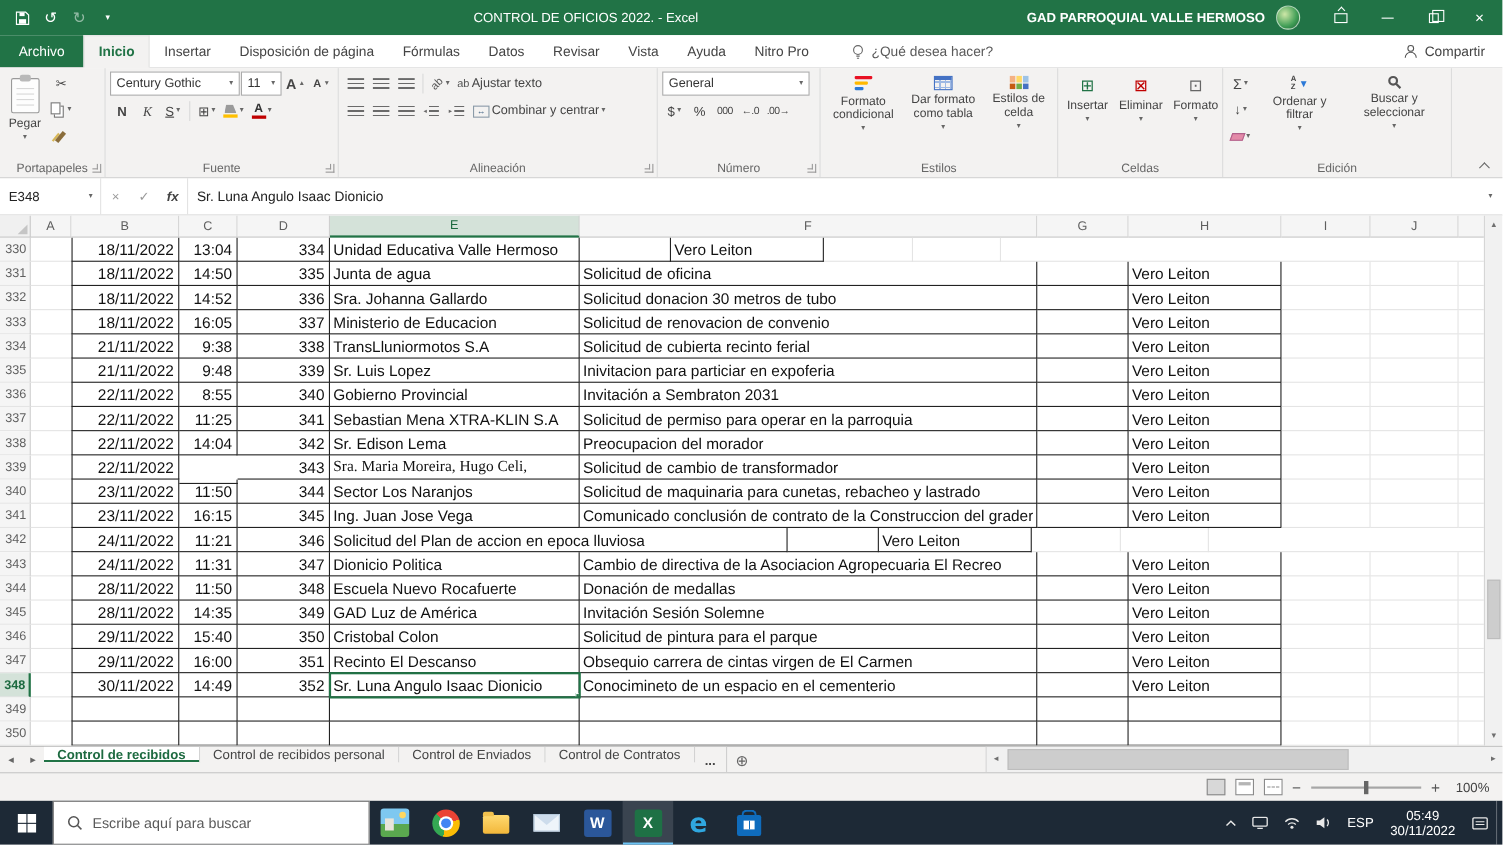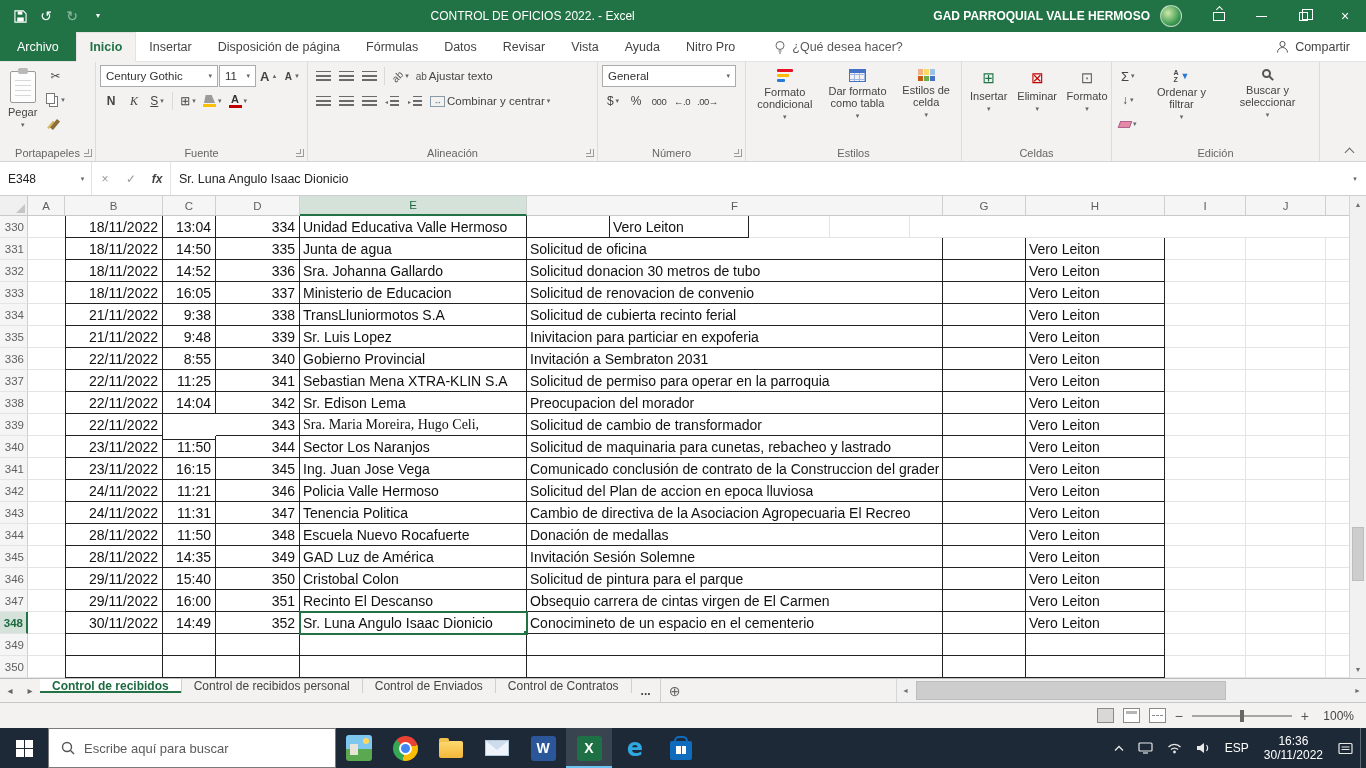--- a/index.html
+++ b/index.html
@@ -748,37 +748,36 @@
             <div class="cell" style="width: 81px; flex: 0 0 81px;"></div>
             <div class="cell" style="width: 80px; flex: 0 0 80px;"></div>
             <div class="cell fillc"></div>
           </div>
           <div class="grow">
             <div class="gut">342</div>
             <div class="cell a" style="width: 37px; flex: 0 0 37px;"></div>
             <div class="cell b bl r" style="width: 98px; flex: 0 0 98px;">24/11/2022</div>
             <div class="cell b r" style="width: 53px; flex: 0 0 53px;">11:21</div>
             <div class="cell b r" style="width: 84px; flex: 0 0 84px;">346</div>
-            <div class="cell b" style="width: 227px; flex: 0 0 227px;">Policia Valle Hermoso</div>
             <div class="cell b fov" style="width: 416px; flex: 0 0 416px;">
               <span class="ftext">Solicitud del Plan de accion en epoca lluviosa</span>
             </div>
             <div class="cell b" style="width: 83px; flex: 0 0 83px;"></div>
             <div class="cell b" style="width: 139px; flex: 0 0 139px;">Vero Leiton</div>
             <div class="cell" style="width: 81px; flex: 0 0 81px;"></div>
             <div class="cell" style="width: 80px; flex: 0 0 80px;"></div>
             <div class="cell fillc"></div>
           </div>
           <div class="grow">
             <div class="gut">343</div>
             <div class="cell a" style="width: 37px; flex: 0 0 37px;"></div>
             <div class="cell b bl r" style="width: 98px; flex: 0 0 98px;">24/11/2022</div>
             <div class="cell b r" style="width: 53px; flex: 0 0 53px;">11:31</div>
             <div class="cell b r" style="width: 84px; flex: 0 0 84px;">347</div>
-            <div class="cell b" style="width: 227px; flex: 0 0 227px;">Tenencia Politica</div>
+            <div class="cell b" style="width: 227px; flex: 0 0 227px;">Dionicio Politica</div>
             <div class="cell b fov" style="width: 416px; flex: 0 0 416px;">
               <span class="ftext">Cambio de directiva de la Asociacion Agropecuaria El Recreo</span>
             </div>
             <div class="cell b" style="width: 83px; flex: 0 0 83px;"></div>
             <div class="cell b" style="width: 139px; flex: 0 0 139px;">Vero Leiton</div>
             <div class="cell" style="width: 81px; flex: 0 0 81px;"></div>
             <div class="cell" style="width: 80px; flex: 0 0 80px;"></div>
             <div class="cell fillc"></div>
           </div>
           <div class="grow">
@@ -1015,21 +1014,21 @@
       <div class="trayitem">
         <svg width="15" height="12">
             <path d="M1 4 h3 l4 -3 v10 l-4 -3 h-3 z" fill="#e8e8e8"></path>
             <path d="M10.5 3 a5 5 0 0 1 0 6" stroke="#e8e8e8" fill="none" stroke-width="1.2"></path>
           </svg>
       </div>
       <div class="trayitem">
           <span>ESP</span>
         </div>
       <div class="clockbox">
-        <div>16:36</div>
+        <div>05:49</div>
         <div>30/11/2022</div>
       </div>
       <div class="trayitem">
         <svg width="15" height="13">
             <rect x="1" y="1.5" width="13" height="10" rx="1" fill="none" stroke="#e8e8e8" stroke-width="1.2"></rect>
             <path d="M3.5 5 h8 M3.5 7.5 h8" stroke="#e8e8e8" stroke-width="1"></path>
           </svg>
       </div>
       <div class="showdesk"></div>
     </div>

